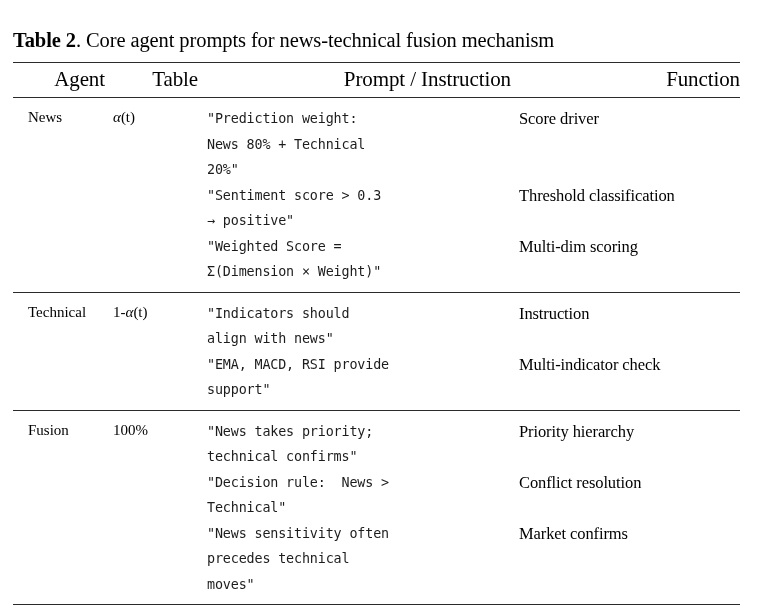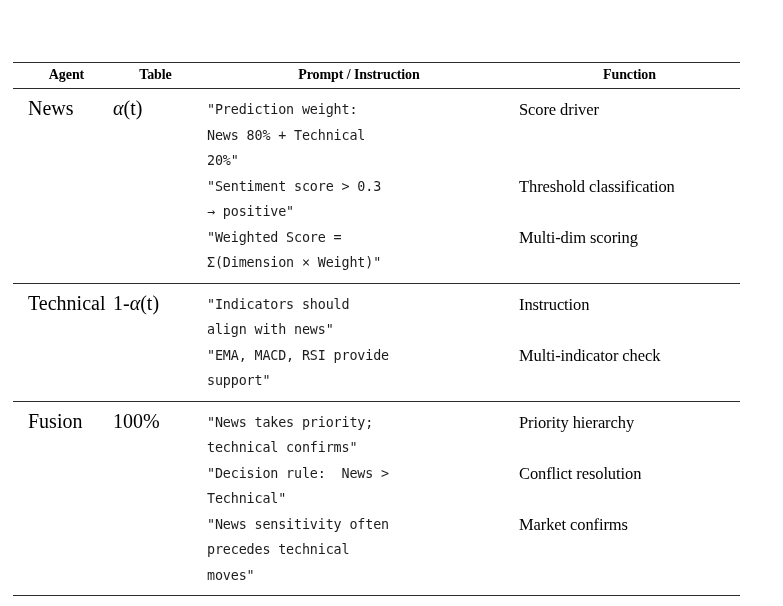--- a/index.html
+++ b/index.html
@@ -56,41 +56,41 @@
   #prompt-table col.c-prompt   { width: 313px; }
   #prompt-table col.c-function { width: 229px; }
 
   
   .rule-top    { border-top: 2.2px solid #1a1a1a; }
   .rule-mid    { border-top: 1.1px solid #2b2b2b; }
   .rule-group  { border-top: 1.1px solid #2b2b2b; }
   .rule-bottom { border-bottom: 2.2px solid #1a1a1a; }
 
   thead th {
-    font-weight: bold;
-    font-size: 14px;
-    text-align: center;
+    font-weight: normal;
+    font-size: 21px;
+    text-align: right;
     padding: 4px 0 5px 0;
     vertical-align: bottom;
     letter-spacing: -0.1px;
     white-space: nowrap;
   }
   thead th.th-agent    { padding-left: 15px; }
   thead th.th-weight   { padding-left: 8px; }
   thead th.th-prompt   { padding-left: 9px; }
   thead th.th-function { padding-left: 8px; }
 
   tbody td {
     vertical-align: top;
     padding: 0;
   }
 
   .cell-agent,
   .cell-weight {
-    font-size: 20px;
+    font-size: 15px;
     line-height: 22px;
     white-space: nowrap;
   }
   .cell-agent   { padding: 8px 0 0 15px; }
   .cell-weight  { padding: 8px 0 0 8px; }
 
   .alpha {
     font-family: "Liberation Serif", "DejaVu Serif", serif;
     font-style: italic;
   }
@@ -136,20 +136,23 @@
     font-size: 16.5px;
     line-height: 22px;
     white-space: nowrap;
   }
 </style>
 </head>
 <body>
 
 <div id="table-figure">
 
+  <div id="table-caption">
+    <span class="cap-label">Table 2</span><span class="cap-text">. Core agent prompts for news-technical fusion mechanism</span>
+  </div>
 
   <table id="prompt-table">
     <colgroup>
       <col class="c-agent">
       <col class="c-weight">
       <col class="c-prompt">
       <col class="c-function">
     </colgroup>
 
     <thead>

